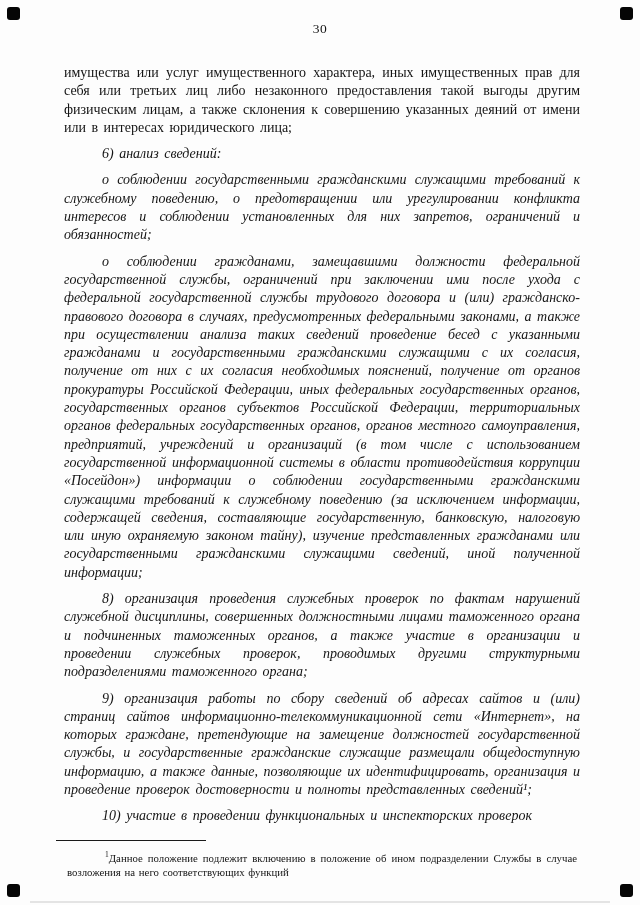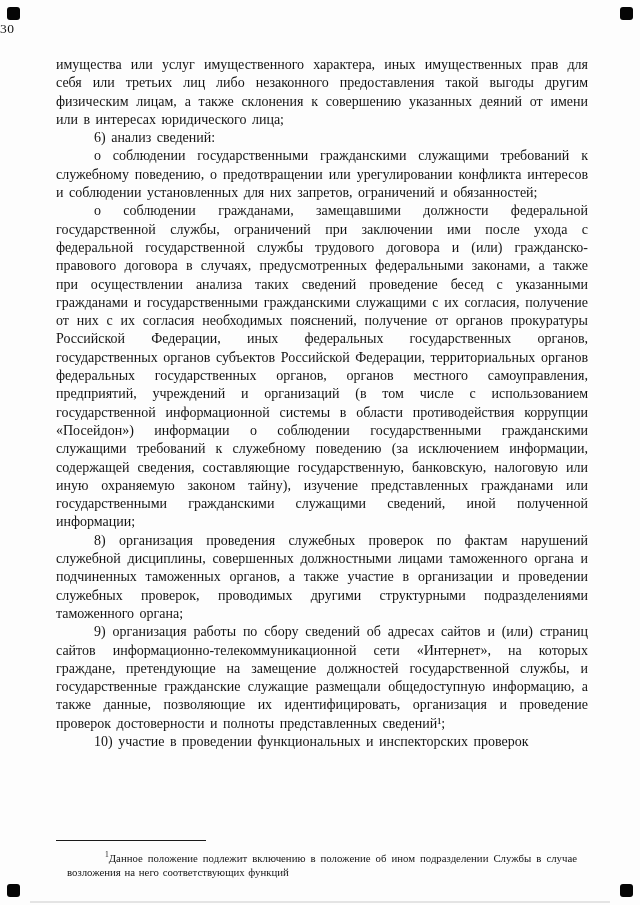--- a/index.html
+++ b/index.html
@@ -26,41 +26,42 @@
   .reg-tl { top: 7px;  left: 7px; }
   .reg-tr { top: 7px;  right: 7px; }
   .reg-bl { bottom: 8px; left: 7px; }
   .reg-br { bottom: 8px; right: 7px; }
 
   .page-number {
     position: absolute;
     top: 21px;
     left: 0;
     right: 0;
-    text-align: left;
+    text-align: center;
     font-size: 13.5px;
     letter-spacing: 0.5px;
   }
 
   .doc-body {
     position: absolute;
     top: 56px;
     left: 56px;
     width: 532px;
     font-size: 14px;
     line-height: 18.3px;
     text-align: justify;
     word-spacing: 2px;
   }
   .para {
-    margin: 0;
+    margin: 8px;
     padding: 0;
   }
   .para.indent {
     text-indent: 38px;
+    font-style: italic;
   }
 
   .footnote-block {
     position: absolute;
     left: 56px;
     top: 840px;
     width: 532px;
   }
   .footnote-sep {
     width: 150px;

